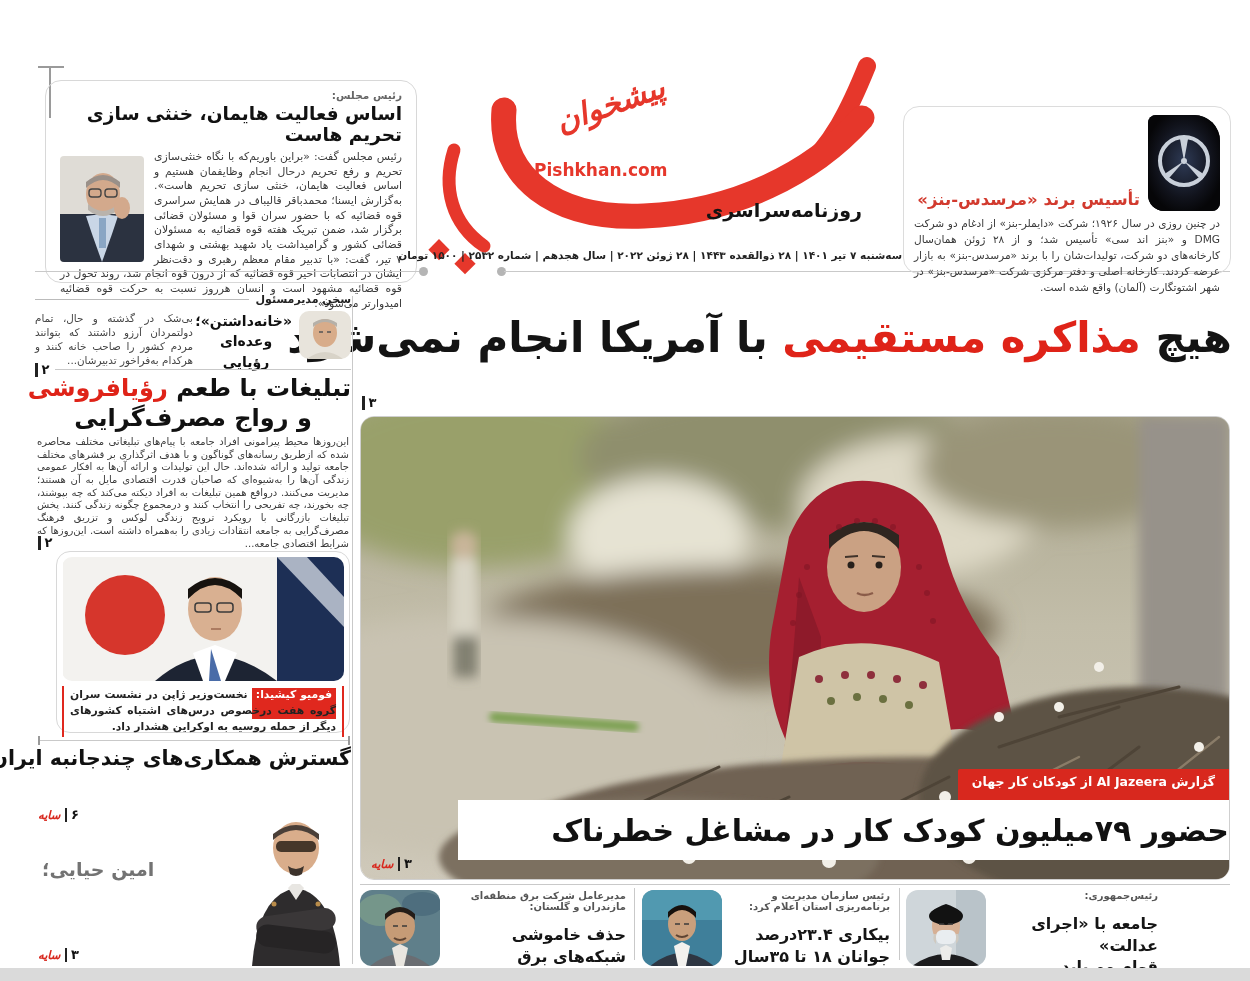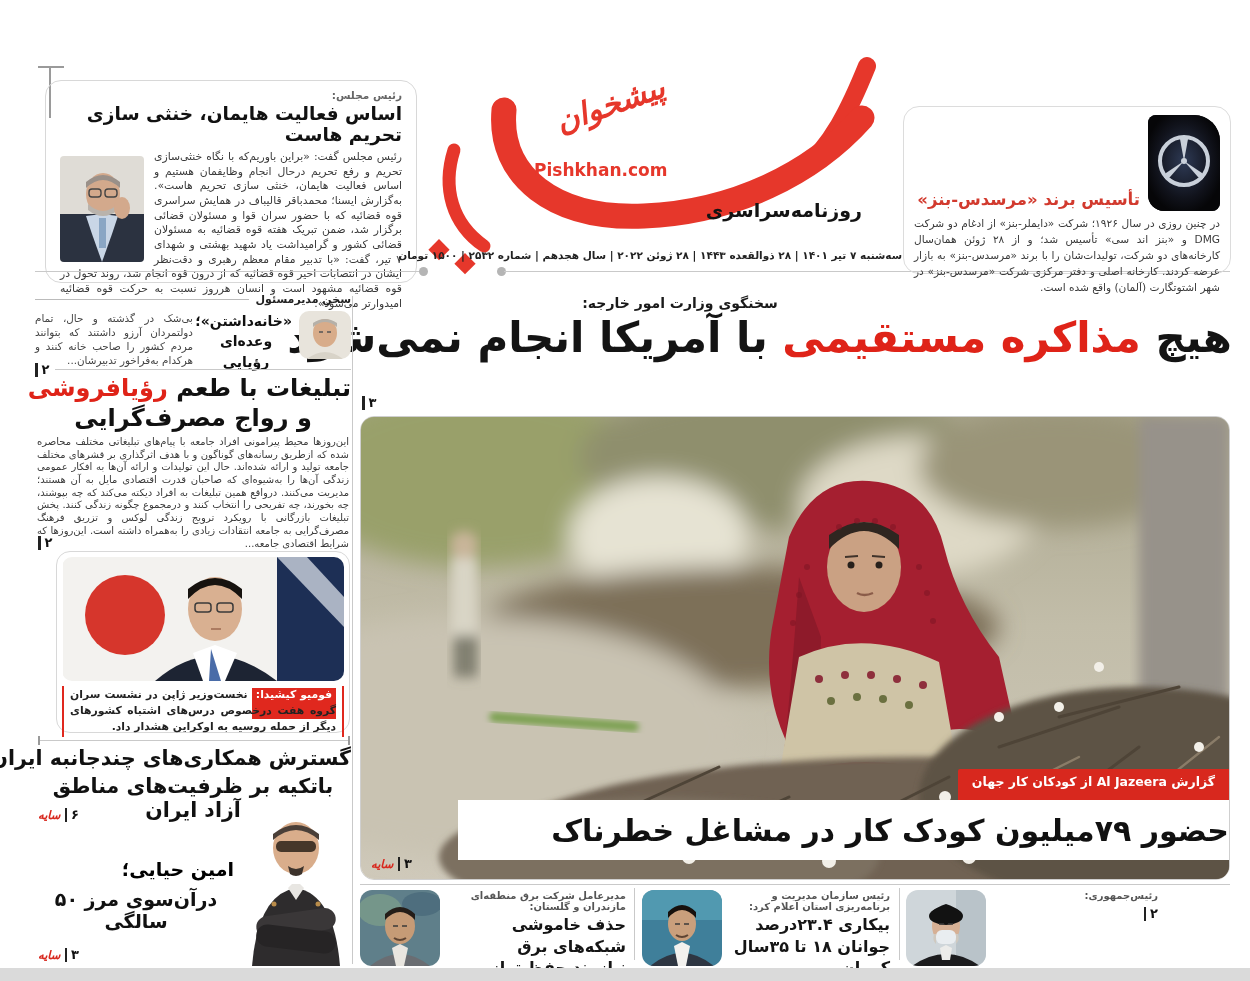--- a/index.html
+++ b/index.html
@@ -54,21 +54,21 @@
   .badge{position:absolute;right:0;top:352px;background:#d8281e;color:#fff;font-size:12.5px;
          font-weight:bold;padding:5px 14px 22px;border-radius:2px 0 0 2px;}
   .strip{position:absolute;left:97px;right:0;top:383px;height:60px;background:#fff;
          display:flex;align-items:center;justify-content:flex-start;}
   .strip-head{font-size:30px;font-weight:bold;color:#111;white-space:nowrap;}
   .photo-credit{position:absolute;left:10px;bottom:7px;}
 
   
   .brief{position:absolute;top:890px;display:flex;gap:8px;}
   .brief .txt{flex:1;text-align:right;}
-  .brief .kck{font-size:10px;font-weight:bold;color:#555;margin-bottom:2px;}
+  .brief .kck{font-size:10px;font-weight:bold;color:#555;margin-bottom:12px;}
   .brief .hl{font-size:16px;font-weight:bold;color:#151515;line-height:1.35;}
   .brief .photo{width:80px;height:76px;border-radius:12px;overflow:hidden;flex:0 0 80px;}
 
   
   .sec-row{left:35px;top:293px;width:316px;display:flex;align-items:center;gap:6px;}
   .sec-label{font-size:11px;font-weight:bold;color:#222;}
   .sec-row .line{flex:1;height:1px;background:#bbb;}
   .ed-row{left:35px;top:311px;width:316px;display:flex;gap:7px;align-items:flex-start;}
   .ed-avatar{width:52px;height:48px;border-radius:10px;overflow:hidden;flex:0 0 52px;}
   .ed-title{width:92px;font-size:14px;font-weight:bold;color:#111;text-align:center;line-height:1.45;}
@@ -79,21 +79,21 @@
   .ads-body{left:37px;top:436px;width:312px;font-size:10px;color:#3a3a3a;text-align:justify;line-height:1.27;}
   .kishida-box{left:56px;top:551px;width:294px;height:182px;border:1.5px solid #d8d8d8;border-radius:14px;
                padding:5px;box-sizing:border-box;}
   .kishida-photo{width:100%;height:124px;border-radius:10px;overflow:hidden;}
   .kish-cap{margin-top:5px;border-left:2.5px solid #e0281e;border-right:2.5px solid #e0281e;
             padding:1px 6px;font-size:10.8px;font-weight:bold;color:#222;line-height:1.5;text-align:justify;}
   .kish-label{background:#e0281e;color:#fff;padding:0 4px 18px;font-size:10.8px;}
   .coop-1{left:35px;top:746px;width:316px;text-align:center;font-size:20.5px;font-weight:bold;color:#111;white-space:nowrap;}
   .coop-2{left:35px;top:774px;width:316px;text-align:center;font-size:20.5px;font-weight:bold;color:#111;}
   .amin-photo{left:240px;top:808px;width:112px;height:158px;overflow:hidden;}
-  .amin-red{left:48px;top:858px;width:186px;text-align:right;font-size:19px;font-weight:bold;color:#000000;}
+  .amin-red{left:42px;top:858px;width:186px;text-align:left;font-size:19px;font-weight:bold;color:#737373;}
   .amin-black{left:36px;top:888px;width:200px;text-align:center;font-size:19px;font-weight:bold;color:#111;}
 
   .bottom-bar{left:0;top:968px;width:1250px;height:13px;background:#dadada;}
 </style>
 </head>
 <body>
 
 <div class="page">
 
   <div class="tick" style="left:38px;top:66px;width:26px;height:2px;"></div>
@@ -155,21 +155,20 @@
             <polygon points="36,46 18,58 16,63 22,62"></polygon>
           </g>
           <circle cx="36" cy="46" r="3" fill="#c9d0da"></circle>
         </svg>
       </div>
       <div class="mb-head">تأسیس برند «مرسدس-بنز»</div>
     </div>
     <div class="mb-body">در چنین روزی در سال ۱۹۲۶؛ شرکت «دایملر-بنز» از ادغام دو شرکت DMG و «بنز اند سی» تأسیس شد؛ و از ۲۸ ژوئن همان‌سال کارخانه‌های دو شرکت، تولیدات‌شان را با برند «مرسدس-بنز» به بازار عرضه کردند. کارخانه اصلی و دفتر مرکزی شرکت «مرسدس-بنز» در شهر اشتوتگارت (آلمان) واقع شده است.</div>
   </div>
 
-  <div class="abs lead-kicker">سخنگوی وزارت امور خارجه:</div>
   <div class="abs lead-head">
     <span>هیچ</span>
     <span class="red">مذاکره مستقیمی</span>
     <span>با آمریکا انجام نمی‌شود</span>
   </div>
   <div class="abs" style="left:362px;top:392px;">
     <span class="marker">
         <b>۳</b>
         <span class="bar"></span>
       </span>
@@ -240,21 +239,20 @@
       <span class="kish-label">فومیو کیشیدا:</span>
       <span>نخست‌وزیر ژاپن در نشست سران گروه هفت درخصوص درس‌های اشتباه کشورهای دیگر از حمله روسیه به اوکراین هشدار داد.</span>
     </div>
   </div>
 
   <div class="hline" style="left:40px;top:740px;width:308px;"></div>
   <div class="tick" style="left:38px;top:736px;width:2px;height:9px;"></div>
   <div class="tick" style="left:348px;top:736px;width:2px;height:9px;"></div>
 
   <div class="abs coop-1">گسترش همکاری‌های چندجانبه ایران و روسیه</div>
-  <div class="abs coop-2">باتکیه بر ظرفیت‌های مناطق آزاد ایران</div>
   <div class="abs" style="left:38px;top:804px;">
     <span class="marker">
         <b>۶</b>
         <span class="bar"></span>
       <span class="logo-sm">سایه</span>
       </span>
   </div>
 
   <div class="abs amin-photo">
     <svg width="112" height="158" viewBox="0 0 112 158">
@@ -265,21 +263,20 @@
       <path d="M48 58 Q56 64 64 58 L62 66 Q56 70 50 66 Z" fill="#3d332c"></path>
       <path d="M12 158 Q18 86 56 80 Q94 86 100 158 Z" fill="#2e2c2d"></path>
       <path d="M48 80 L56 92 L64 80 L60 76 L52 76 Z" fill="#e8e6e2"></path>
       <rect x="16" y="104" width="80" height="22" rx="11" fill="#3a3738" transform="rotate(-8 56 115)"></rect>
       <rect x="16" y="120" width="80" height="22" rx="11" fill="#262425" transform="rotate(7 56 131)"></rect>
       <circle cx="34" cy="96" r="2.5" fill="#b98c4a"></circle>
         <circle cx="78" cy="96" r="2.5" fill="#b98c4a"></circle>
     </svg>
   </div>
   <div class="abs amin-red">امین حیایی؛</div>
-  <div class="abs amin-black">درآن‌سوی مرز ۵۰ سالگی</div>
   <div class="abs" style="left:38px;top:944px;">
     <span class="marker">
         <b>۳</b>
         <span class="bar"></span>
       <span class="logo-sm">سایه</span>
       </span>
   </div>
 
   <div class="abs main-photo">
     <svg width="870" height="464" viewBox="0 0 870 464">
@@ -458,20 +455,24 @@
         <line x1="33" y1="34" x2="38" y2="34" stroke="#3a3a3a" stroke-width="1.4"></line>
         <line x1="42" y1="34" x2="47" y2="34" stroke="#3a3a3a" stroke-width="1.4"></line>
         <path d="M34 45 Q40 49 46 45" stroke="#5e4433" stroke-width="2" fill="none"></path>
       </svg>
     </div>
   </div>
 
   <div class="brief" style="left:906px;width:252px;">
     <div class="txt">
       <div class="kck">رئیس‌جمهوری:</div>
+      <div class="hl">
+        <span>جامعه با «اجرای عدالت»</span><br>
+        <span>قوام می‌یابد</span>
+      </div>
       <span class="marker" style="margin-top:3px;">
         <b>۲</b>
           <span class="bar"></span>
         </span>
     </div>
     <div class="photo">
       <svg width="80" height="76" viewBox="0 0 80 76">
         <rect width="80" height="76" fill="#cfd6da"></rect>
         <rect x="50" y="0" width="30" height="76" fill="#b9c3c9"></rect>
         <path d="M6 76 Q40 52 74 76 Z" fill="#1c1c1e"></path>

